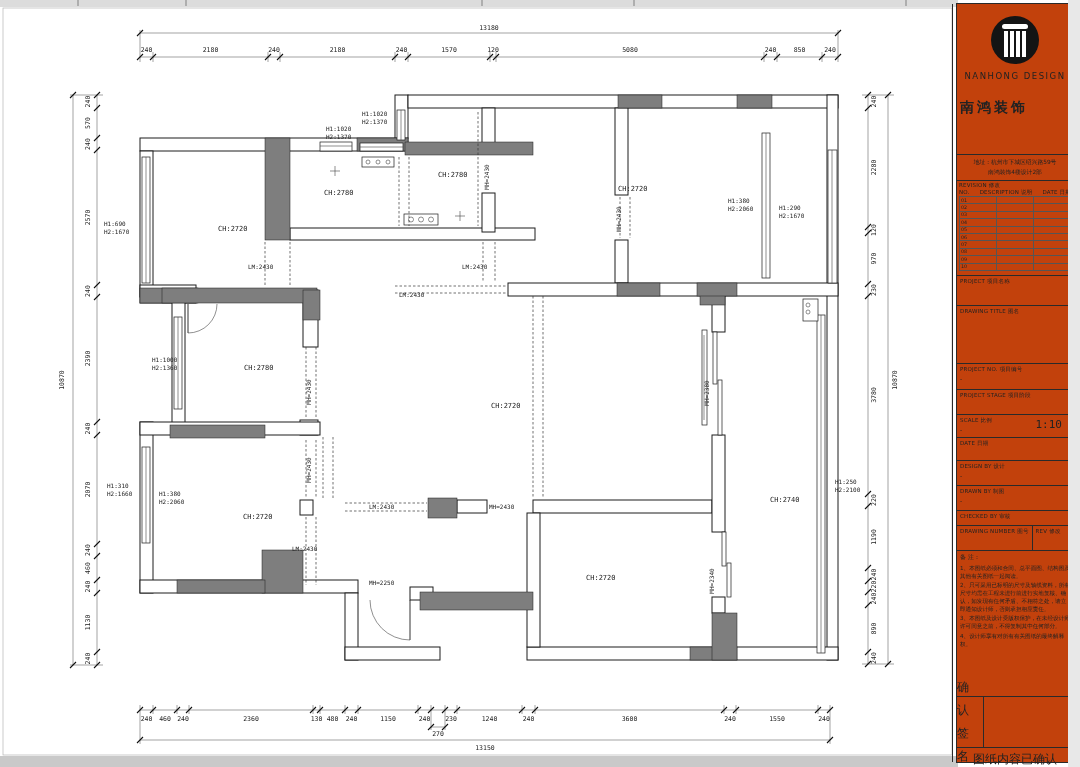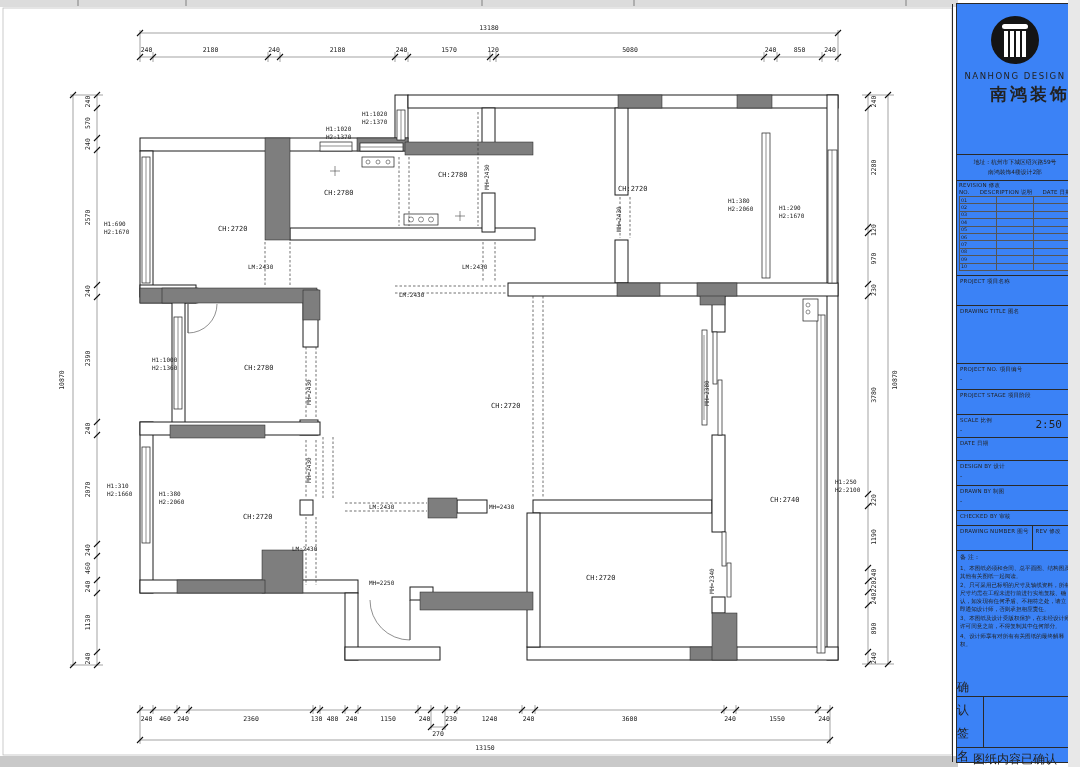--- a/index.html
+++ b/index.html
@@ -13,30 +13,30 @@
   .dash{stroke:#333;stroke-width:.7;fill:none;stroke-dasharray:2.5 2;}
   .dim{stroke:#666;stroke-width:.6;fill:none;}
   .tick{stroke:#111;stroke-width:1.1;fill:none;}
   .winr{fill:#ffffff;stroke:#1c1c1c;stroke-width:.7;}
   .dt{font:6.5px "DejaVu Sans Mono",monospace;fill:#222;}
   .rt{font:7px "DejaVu Sans Mono",monospace;fill:#222;}
   .st{font:6px "DejaVu Sans Mono",monospace;fill:#222;}
 
   
   #tb{position:absolute;left:956px;top:3px;width:116px;height:758px;border:1.2px solid #2a2a2a;
-      background:#3b82f6;font-size:5.5px;color:#222;}
+      background:#c2410c;font-size:5.5px;color:#222;}
   #tb .vline{position:absolute;left:-5px;top:0;height:100%;border-left:1.5px solid #2a2a2a;}
   .sec{position:absolute;left:0;width:100%;box-sizing:border-box;border-top:1px solid #2a2a2a;
        padding:2px 3px;}
   .sec.first{border-top:none;}
   .lbl{font-size:5.5px;letter-spacing:.2px;white-space:nowrap;}
   .val{font-size:6px;margin-top:2px;}
   #brandEn{text-align:center;font-size:8.5px;letter-spacing:1.5px;margin-top:4px;}
-  #brandCn{text-align:right;font-size:17px;font-weight:bold;letter-spacing:3px;
-           font-family:"DejaVu Serif","Liberation Serif",serif;margin-top:2px;}
+  #brandCn{text-align:left;font-size:14px;font-weight:bold;letter-spacing:3px;
+           font-family:"DejaVu Serif","Liberation Serif",serif;margin-top:18px;}
   .addr{text-align:center;font-size:5.8px;line-height:1.8;}
   table.rev{width:100%;border-collapse:collapse;table-layout:fixed;}
   table.rev td{border:0.6px solid #555;height:6.4px;font-size:4.8px;padding:0 1px;overflow:hidden;}
   .notes p{margin:0 0 1px 0;font-size:5.6px;line-height:1.45;}
   .scaleval{font-size:11px;text-align:right;margin-top:-6px;padding-right:8px;
             font-family:"DejaVu Sans Mono",monospace;}
   .split{display:flex;}
   .split>div{flex:1;}
   .split>div+div{border-left:1px solid #2a2a2a;padding-left:3px;}
   #confirmGrid{display:flex;height:50px;}
@@ -440,21 +440,21 @@
     <div class="val">-</div>
   </div>
 
   <div class="sec" style="top:385px;height:25px;">
     <div class="lbl">PROJECT STAGE  项目阶段</div>
   </div>
 
   <div class="sec" style="top:410px;height:23px;">
     <div class="lbl">SCALE  比例</div>
     <div class="val" style="float:left;">-</div>
-    <div class="scaleval">2:50</div>
+    <div class="scaleval">1:10</div>
   </div>
 
   <div class="sec" style="top:433px;height:23px;">
     <div class="lbl">DATE  日期</div>
   </div>
 
   <div class="sec" style="top:456px;height:25px;">
     <div class="lbl">DESIGN BY  设计</div>
     <div class="val">-</div>
   </div>

